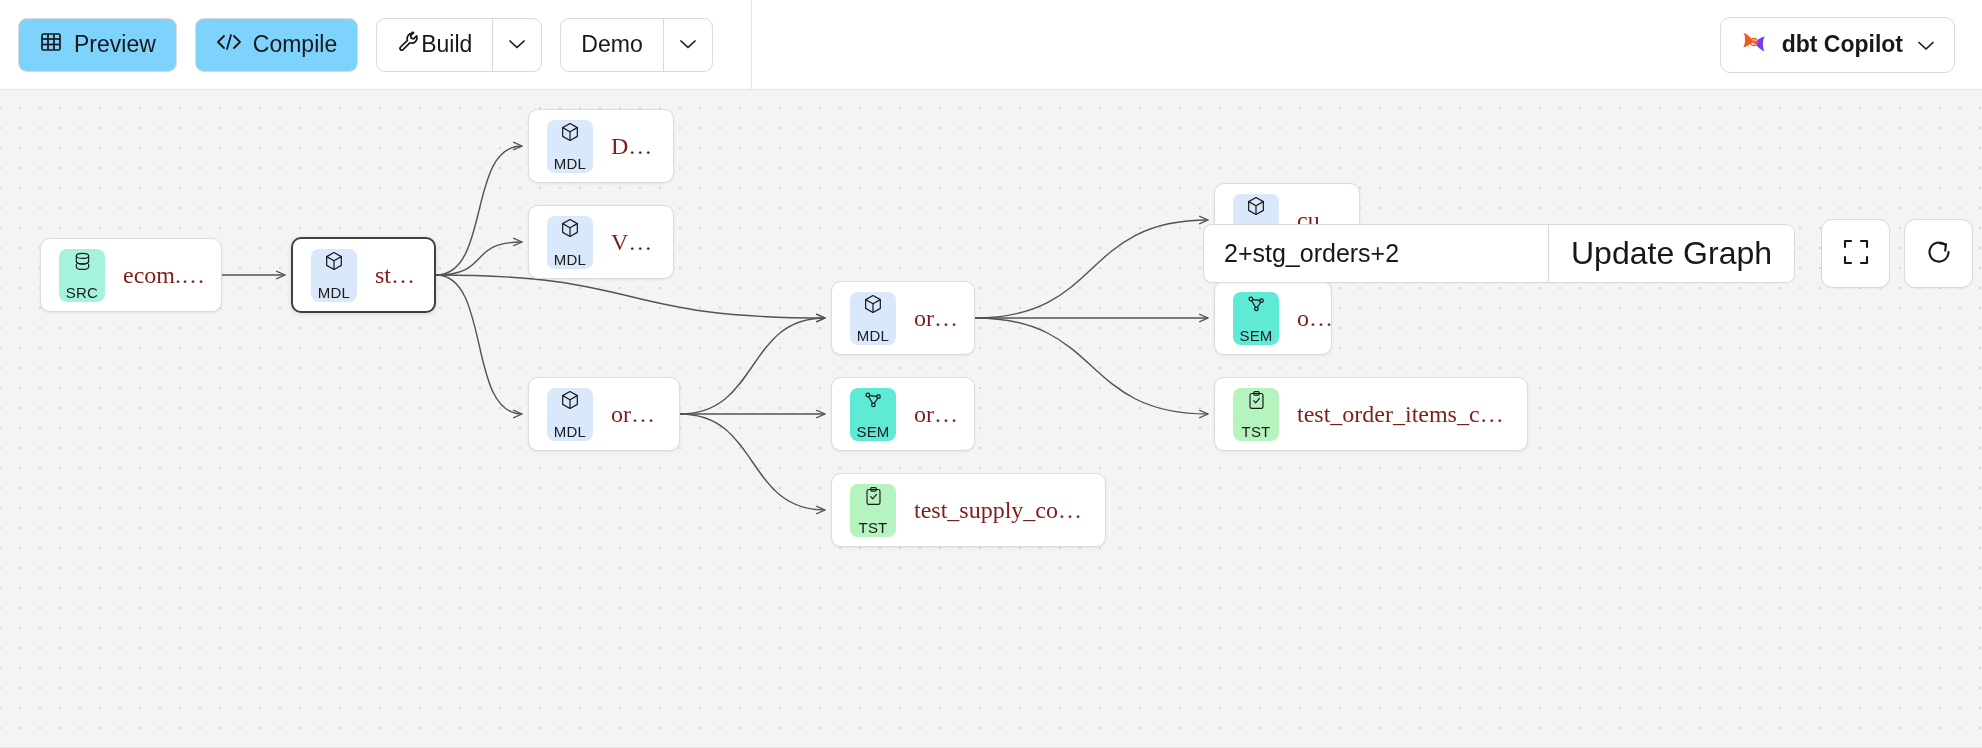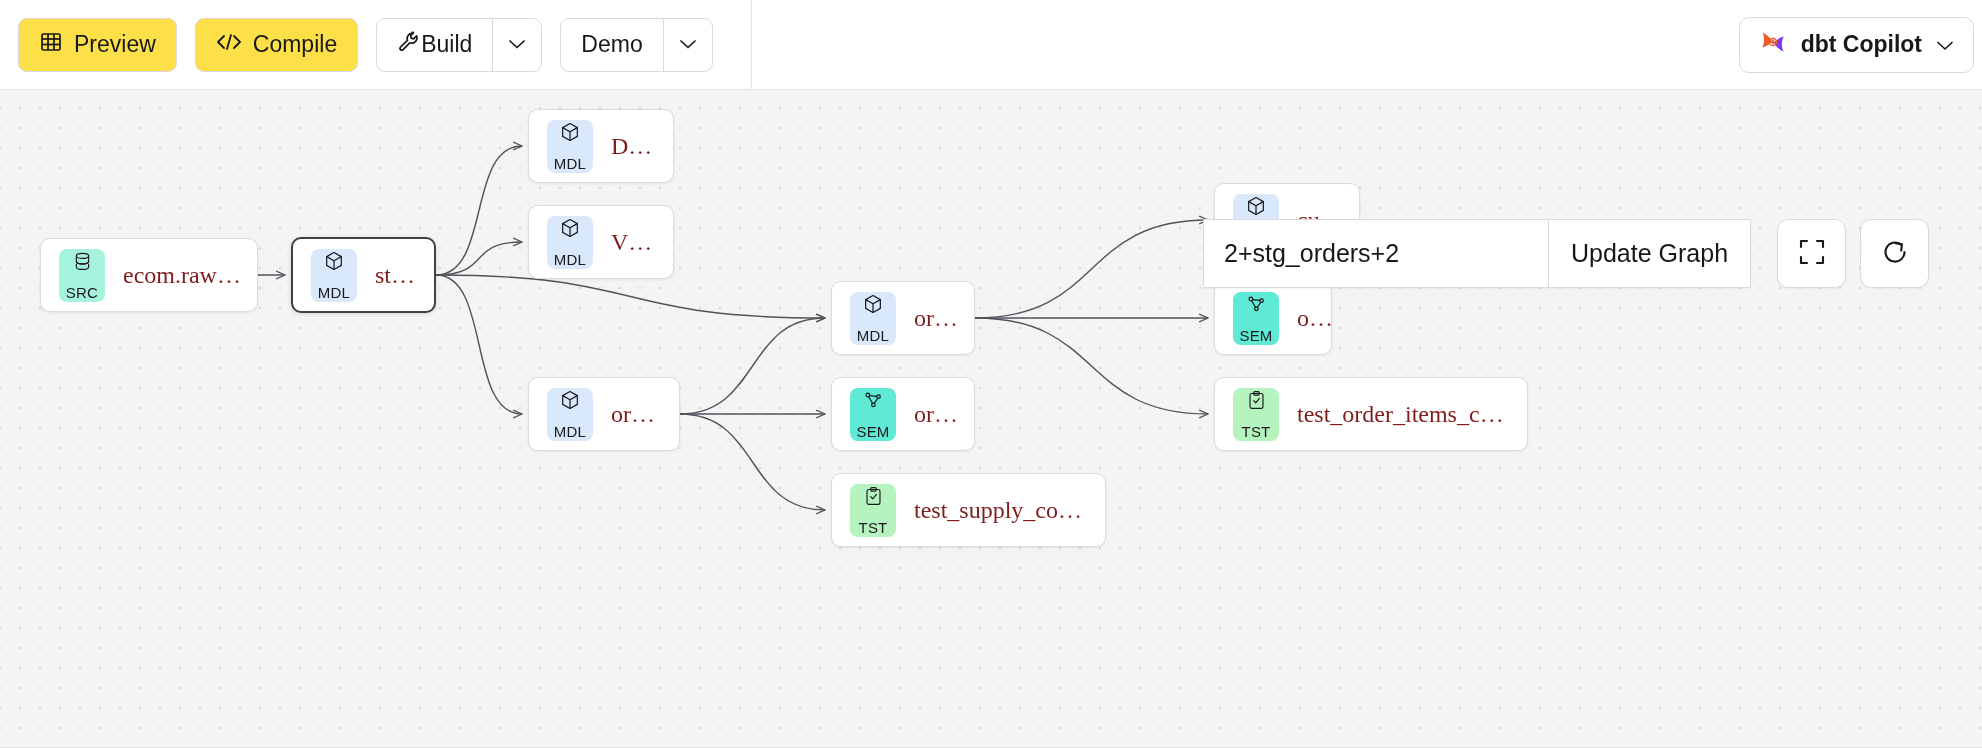--- a/index.html
+++ b/index.html
@@ -29,21 +29,21 @@
     align-items: center;
     gap: 18px;
     padding-left: 18px;
     height: 90px;
   }
 
   .btn {
     height: 54px;
     border: 1px solid #d9d9de;
     border-radius: 9px;
-    background: #fde047;
+    background: #7dd3fc;
     display: flex;
     align-items: center;
     gap: 11px;
     padding: 0 20px;
     font-size: 23px;
     color: #18181b;
     cursor: pointer;
     white-space: nowrap;
     font-family: "Liberation Sans", sans-serif;
   }
@@ -101,21 +101,21 @@
     border-bottom: 3px solid transparent;
     white-space: nowrap;
   }
   .tab.active {
     color: #18181b;
     border-bottom: 3px solid #787276;
   }
 
   .topbar-right {
     margin-left: auto;
-    padding-right: 8px;
+    padding-right: 27px;
     display: flex;
     align-items: center;
   }
   .copilot-btn {
     height: 56px;
     border: 1px solid #d9d9de;
     border-radius: 10px;
     background: #ffffff;
     display: flex;
     align-items: center;
@@ -151,43 +151,43 @@
     position: absolute;
     left: 1203px; top: 129px;
     display: flex;
     align-items: center;
     gap: 26px;
     z-index: 30;
   }
   .selector-group {
     display: flex;
     align-items: stretch;
-    height: 69px;
+    height: 59px;
     border: 1px solid #d9d9de;
-    border-radius: 1px;
+    border-radius: 9px;
     background: #ffffff;
     overflow: hidden;
     box-shadow: 0 1px 2px rgba(0,0,0,0.04);
   }
   .selector-input {
     width: 344px;
     border: none;
     outline: none;
     background: transparent;
     font-size: 25px;
     color: #18181b;
     padding: 0 20px;
     font-family: "Liberation Sans", sans-serif;
   }
   .update-btn {
     border-left: 1px solid #d9d9de;
     display: flex;
     align-items: center;
     padding: 0 22px;
-    font-size: 25px;
+    font-size: 32px;
     color: #18181b;
     cursor: pointer;
     white-space: nowrap;
     background: #ffffff;
   }
 
   .icon-btn {
     width: 69px; height: 69px;
     border: 1px solid #d9d9de;
     border-radius: 11px;
@@ -371,21 +371,21 @@
         <path d="M 680 324 C 759.75 324, 745.25 324, 825 324" marker-end="url(#arrow)"></path>
         <path d="M 680 324 C 759.75 324, 745.25 228, 825 228" marker-end="url(#arrow)"></path>
         <path d="M 680 324 C 759.75 324, 745.25 420, 825 420" marker-end="url(#arrow)"></path>
         <path d="M 975 228 C 1103.15 228, 1079.85 130, 1208 130" marker-end="url(#arrow)"></path>
         <path d="M 975 228 C 1103.15 228, 1079.85 228, 1208 228" marker-end="url(#arrow)"></path>
         <path d="M 975 228 C 1103.15 228, 1079.85 324, 1208 324" marker-end="url(#arrow)"></path>
       </g>
   </svg>
 
   <div id="node-layer">
-      <div class="node" style="left: 40px; top: 148px; width: 218px; height: 74px;">
+      <div class="node" style="left: 40px; top: 148px; width: 182px; height: 74px;">
         <div class="node-badge badge-src">
           <span>
             <svg width="21" height="21" viewBox="0 0 24 24" fill="none" stroke="#1b1b1f" stroke-width="1.35" stroke-linecap="round" stroke-linejoin="round">
               <ellipse cx="12" cy="5.6" rx="7" ry="2.9"></ellipse>
               <path d="M5 5.6 V12 c0 1.6 3.1 2.9 7 2.9 s7-1.3 7-2.9 V5.6"></path>
               <path d="M5 11.8 c0 1.6 3.1 2.9 7 2.9 s7-1.3 7-2.9"></path>
               <path d="M5 15 v3.2 c0 1.6 3.1 2.9 7 2.9 s7-1.3 7-2.9 V15"></path>
             </svg>
           </span>
           <span class="badge-label">SRC</span>

